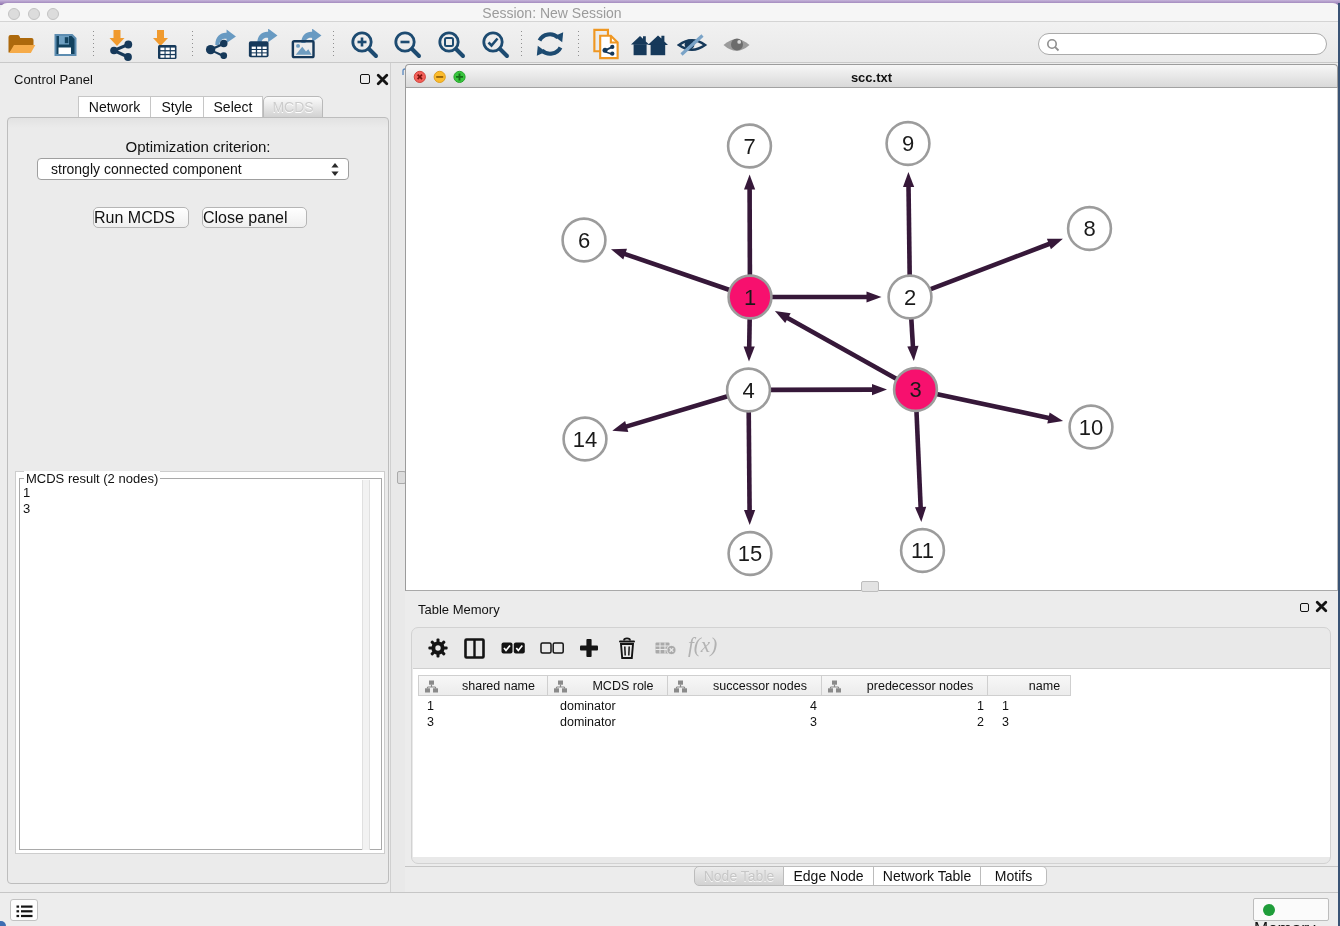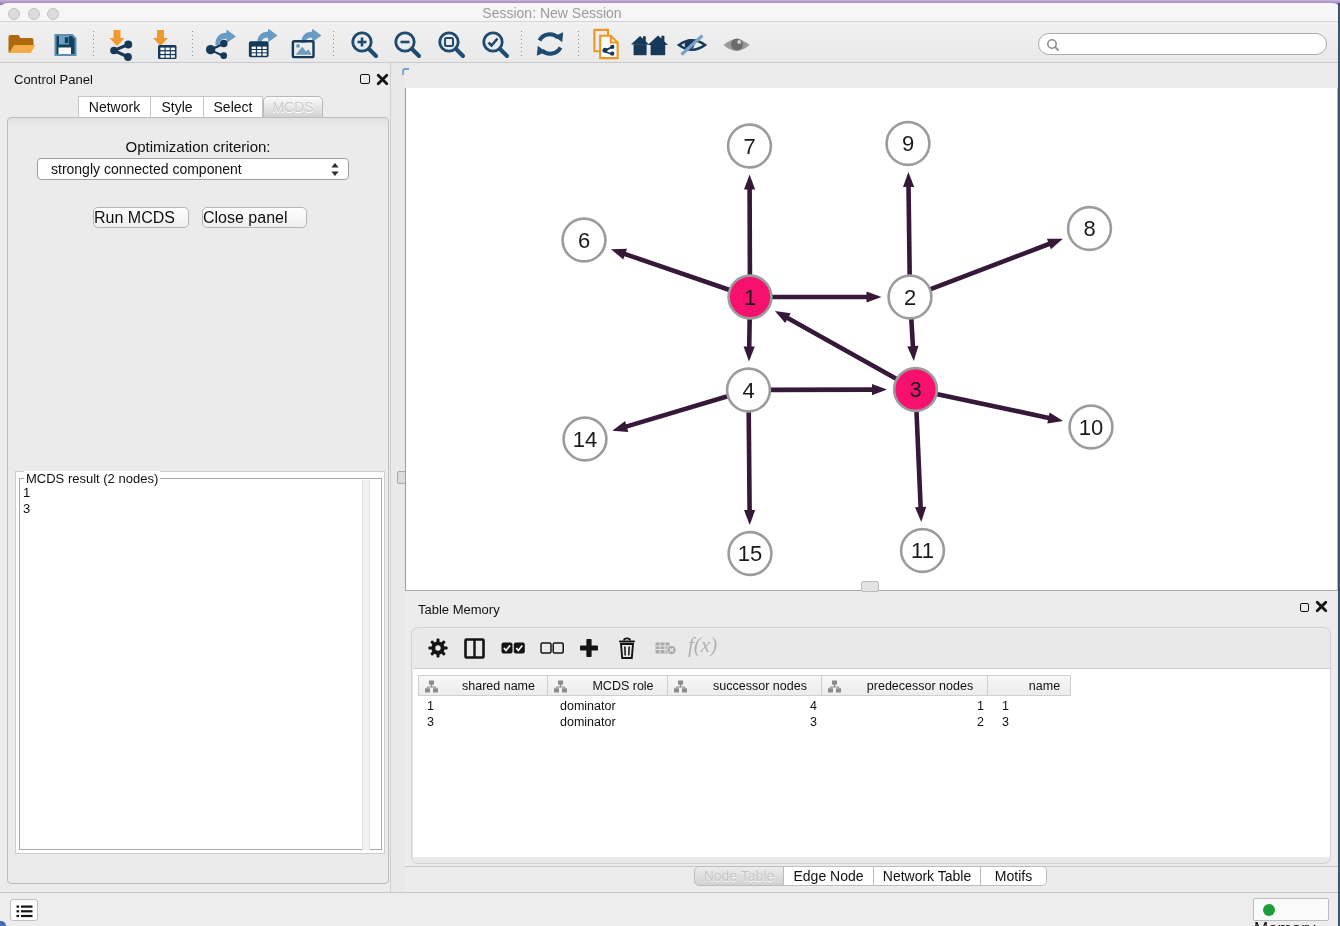--- a/index.html
+++ b/index.html
@@ -251,20 +251,31 @@
 </div>
 
 <div class="abs" id="gutter">
     <div id="gutwidget"></div>
   </div>
 
 <div class="abs" style="left:402px; top:61px; width:7px; height:7px;"><svg width="7" height="7" viewBox="0 0 7 7">
       <path d="M1 7 L1 3 Q1 1 3 1 L7 1" fill="none" stroke="#5a87bd" stroke-width="1.3"></path>
     </svg></div>
 <div class="abs" id="netwin">
+  <div id="nettitle">
+    <svg style="position:absolute; left:7px; top:3px;" width="60" height="17" viewBox="0 0 60 17">
+      <circle cx="6.8" cy="8.9" r="5.6" fill="#f4605a" stroke="#cf453c" stroke-width="1"></circle>
+      <path d="M4.6 6.7 L9 11.1 M9 6.7 L4.6 11.1" stroke="#7c120c" stroke-width="1.7"></path>
+      <circle cx="26.7" cy="8.9" r="5.6" fill="#fcbc2c" stroke="#dfa01f" stroke-width="1"></circle>
+      <rect x="23.2" y="8" width="7" height="1.9" fill="#9a660a"></rect>
+      <circle cx="46.5" cy="8.9" r="5.6" fill="#38c63d" stroke="#27a32d" stroke-width="1"></circle>
+      <path d="M46.5 5.4 V12.4 M43 8.9 H50" stroke="#156e18" stroke-width="1.9"></path>
+    </svg>
+    <div id="netname">scc.txt</div>
+  </div>
   <div class="abs" id="netcanvas">
     <svg width="931" height="502" viewBox="406 88 931 502">
       <g stroke="#361839" stroke-width="4.6">
         <line x1="749.9" y1="277.0" x2="749.6" y2="188.0"></line>
         <line x1="731.1" y1="290.5" x2="623.7" y2="253.6"></line>
         <line x1="770.0" y1="297.0" x2="868.0" y2="297.0"></line>
         <line x1="749.7" y1="317.0" x2="749.2" y2="348.0"></line>
         <line x1="909.7" y1="277.0" x2="908.5" y2="185.5"></line>
         <line x1="928.7" y1="289.9" x2="1050.3" y2="243.5"></line>
         <line x1="911.2" y1="317.0" x2="913.0" y2="347.6"></line>

